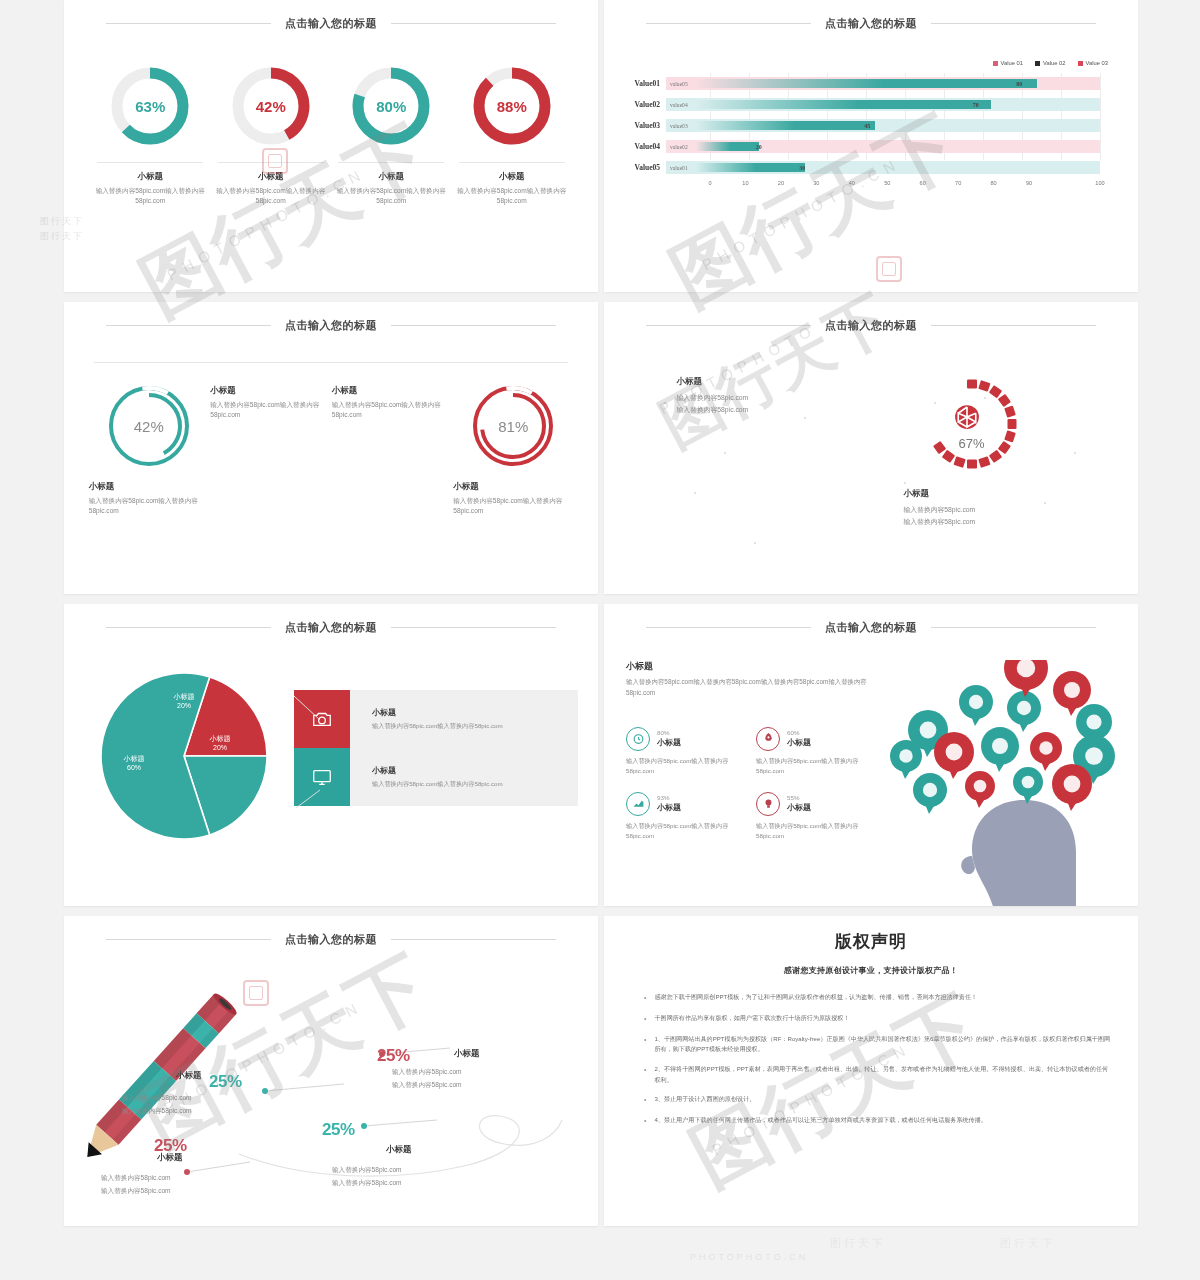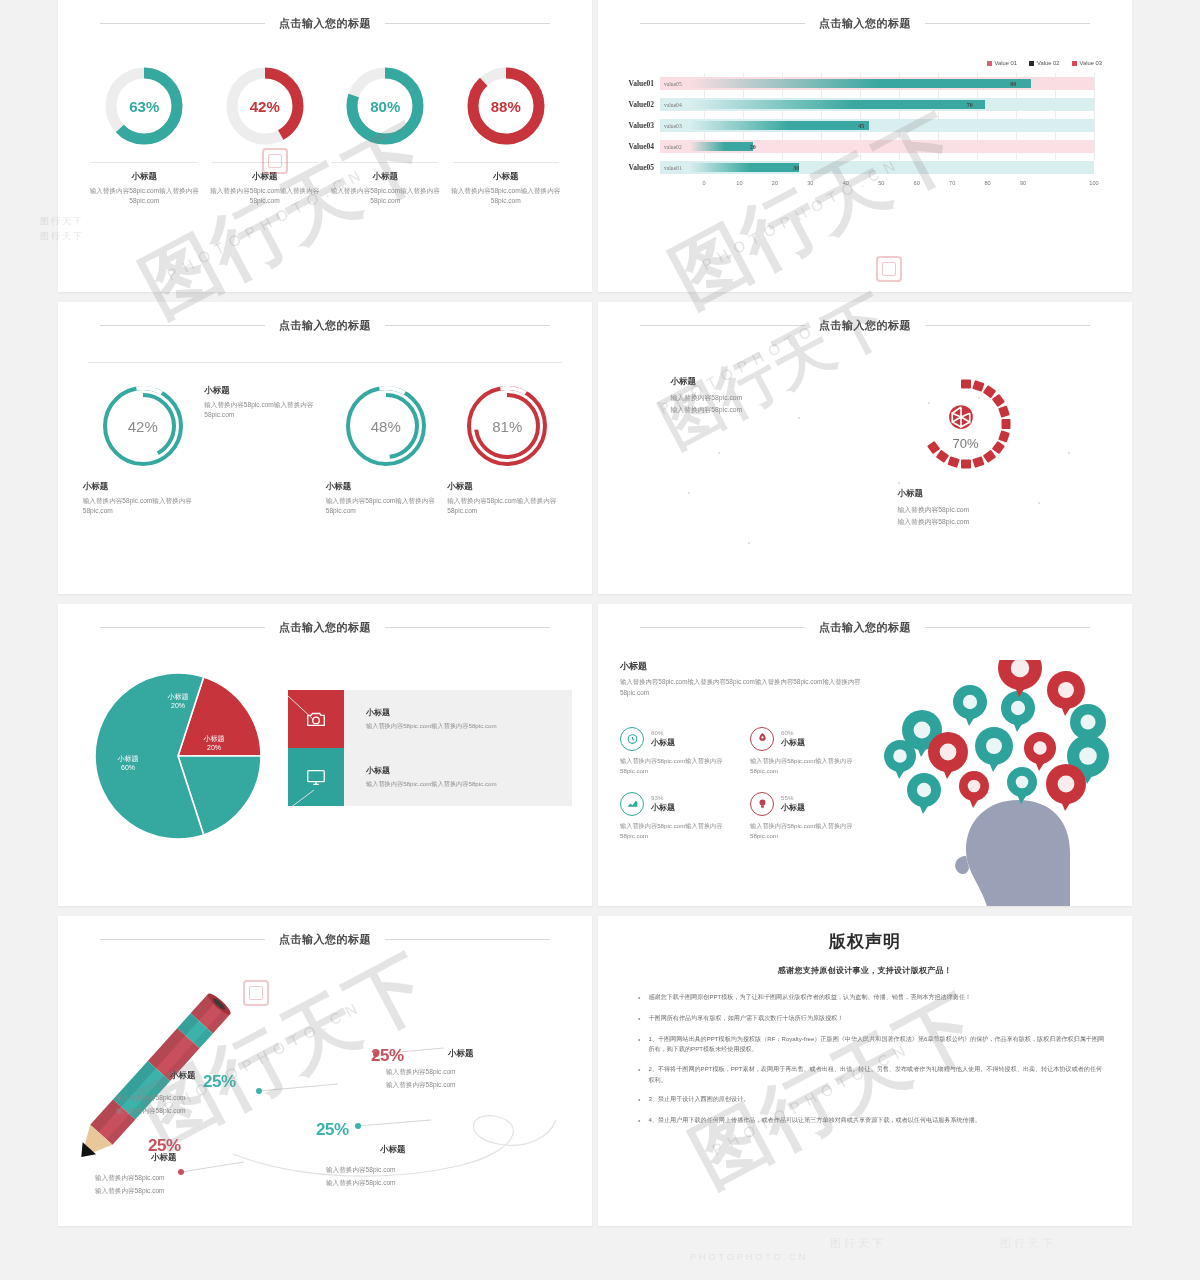--- a/index.html
+++ b/index.html
@@ -18,21 +18,21 @@
     user-select: none; z-index: 40; white-space: nowrap;
   }
   .wm-mark { font-size: 76px; font-weight: 700; transform: rotate(-28deg); letter-spacing: 2px; }
   .wm-txt  { font-size: 15px; letter-spacing: 7px; transform: rotate(-28deg); font-family:"Liberation Sans",sans-serif;}
   .wm-seal { position:absolute; width:26px;height:26px;border:2px solid rgba(200,60,70,.28);
              border-radius:4px; z-index:41; }
   .wm-seal:after{content:"";position:absolute;inset:4px;border:1px solid rgba(200,60,70,.28);border-radius:2px;}
 
   
   .grid {
-    position: absolute; left: 58px; top: 0; width: 1074px;
+    position: absolute; left: 64px; top: 0; width: 1074px;
     display: grid; grid-template-columns: 534px 534px; column-gap: 6px; row-gap: 10px;
   }
   .slide {
     background: #fff; position: relative; overflow: hidden;
     box-shadow: 0 1px 2px rgba(0,0,0,.06);
   }
   .r1 { height: 292px; }
   .r2 { height: 292px; }
   .r3 { height: 302px; }
   .r4 { height: 310px; }
@@ -346,25 +346,20 @@
                 <circle cx="41" cy="41" r="38" fill="none" stroke="#ffffff" stroke-width="4" stroke-dasharray="26.263714584010668 238.76104167282426" transform="rotate(-100 41 41)"></circle>
               </svg><div class="pct">42%</div></div>
             <div class="ring-cap-t">小标题</div>
             <div class="ring-cap-b">输入替换内容58pic.com输入替换内容58pic.com</div>
           </div>
           <div class="ring-cell">
             <div class="ring-cap-t">小标题</div>
             <div class="ring-cap-b">输入替换内容58pic.com输入替换内容58pic.com</div>
           </div>
           <div class="ring-cell">
-            <div class="ring"><svg width="82" height="82" viewBox="0 0 82 82">
-                <circle cx="41" cy="41" r="38" fill="none" stroke="#35a8a0" stroke-width="4"></circle>
-                <circle cx="41" cy="41" r="31" fill="none" stroke="#35a8a0" stroke-width="4" stroke-dasharray="93.49379737083224 194.77874452256717" transform="rotate(-90 41 41)"></circle>
-                <circle cx="41" cy="41" r="38" fill="none" stroke="#ffffff" stroke-width="4" stroke-dasharray="26.263714584010668 238.76104167282426" transform="rotate(-100 41 41)"></circle>
-              </svg><div class="pct">48%</div></div>
             <div class="ring-cap-t">小标题</div>
             <div class="ring-cap-b">输入替换内容58pic.com输入替换内容58pic.com</div>
           </div>
           <div class="ring-cell">
             <div class="ring"><svg width="82" height="82" viewBox="0 0 82 82">
                 <circle cx="41" cy="41" r="38" fill="none" stroke="#c8343c" stroke-width="4"></circle>
                 <circle cx="41" cy="41" r="31" fill="none" stroke="#c8343c" stroke-width="4" stroke-dasharray="142.18848350147402 194.77874452256717" transform="rotate(-90 41 41)"></circle>
                 <circle cx="41" cy="41" r="38" fill="none" stroke="#ffffff" stroke-width="4" stroke-dasharray="26.263714584010668 238.76104167282426" transform="rotate(-100 41 41)"></circle>
               </svg><div class="pct">81%</div></div>
             <div class="ring-cap-t">小标题</div>
@@ -409,21 +404,21 @@
                 <rect x="73.36067977499789" y="67.01141009169893" width="10" height="9" fill="#c8343c" rx="1" transform="rotate(126 78.36067977499789 71.51141009169893)"></rect>
                 <rect x="64.51141009169893" y="75.86067977499789" width="10" height="9" fill="#c8343c" rx="1" transform="rotate(144 69.51141009169893 80.36067977499789)"></rect>
                 <rect x="53.3606797749979" y="81.54226065180615" width="10" height="9" fill="#c8343c" rx="1" transform="rotate(162 58.3606797749979 86.04226065180615)"></rect>
                 <rect x="41" y="83.5" width="10" height="9" fill="#c8343c" rx="1" transform="rotate(180 46 88)"></rect>
                 <rect x="28.63932022500211" y="81.54226065180615" width="10" height="9" fill="#c8343c" rx="1" transform="rotate(198 33.63932022500211 86.04226065180615)"></rect>
                 <rect x="17.48858990830108" y="75.86067977499789" width="10" height="9" fill="#c8343c" rx="1" transform="rotate(216 22.48858990830108 80.36067977499789)"></rect>
                 <rect x="8.639320225002109" y="67.01141009169893" width="10" height="9" fill="#c8343c" rx="1" transform="rotate(234 13.639320225002109 71.51141009169893)"></rect>
               </svg><div class="glyph"><svg width="30" height="30" viewBox="0 0 24 24" fill="#c8343c">
                   <circle cx="12" cy="12" r="9.5"></circle>
                   <path d="M12 4 L12 12 L19 9 M19 9 L19 16 L12 12 M19 16 L12 20 L12 12 M12 20 L5 16 L12 12 M5 16 L5 9 L12 12 M5 9 L12 4" stroke="#fff" stroke-width="1.3" fill="none"></path>
-                </svg></div><div class="gpct">70%</div></div>
+                </svg></div><div class="gpct">67%</div></div>
             <div class="g-cap-t">小标题</div>
             <div class="g-cap-b">输入替换内容58pic.com</div>
             <div class="g-cap-b">输入替换内容58pic.com</div>
           </div>
         </div>
     </div>
 
     <div class="slide r3">
       <div class="stitle">
         <div class="rule l"></div>

